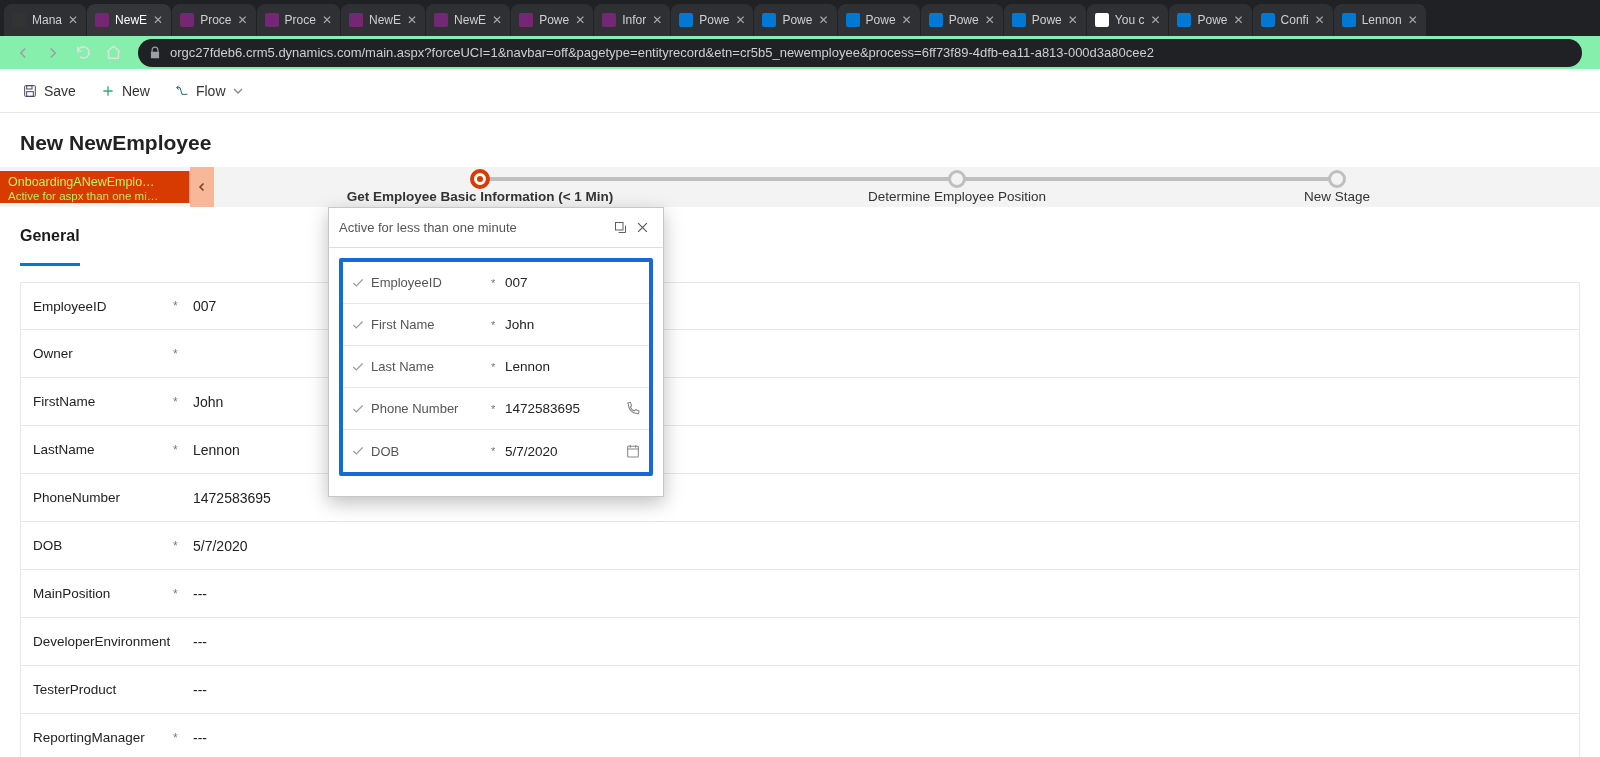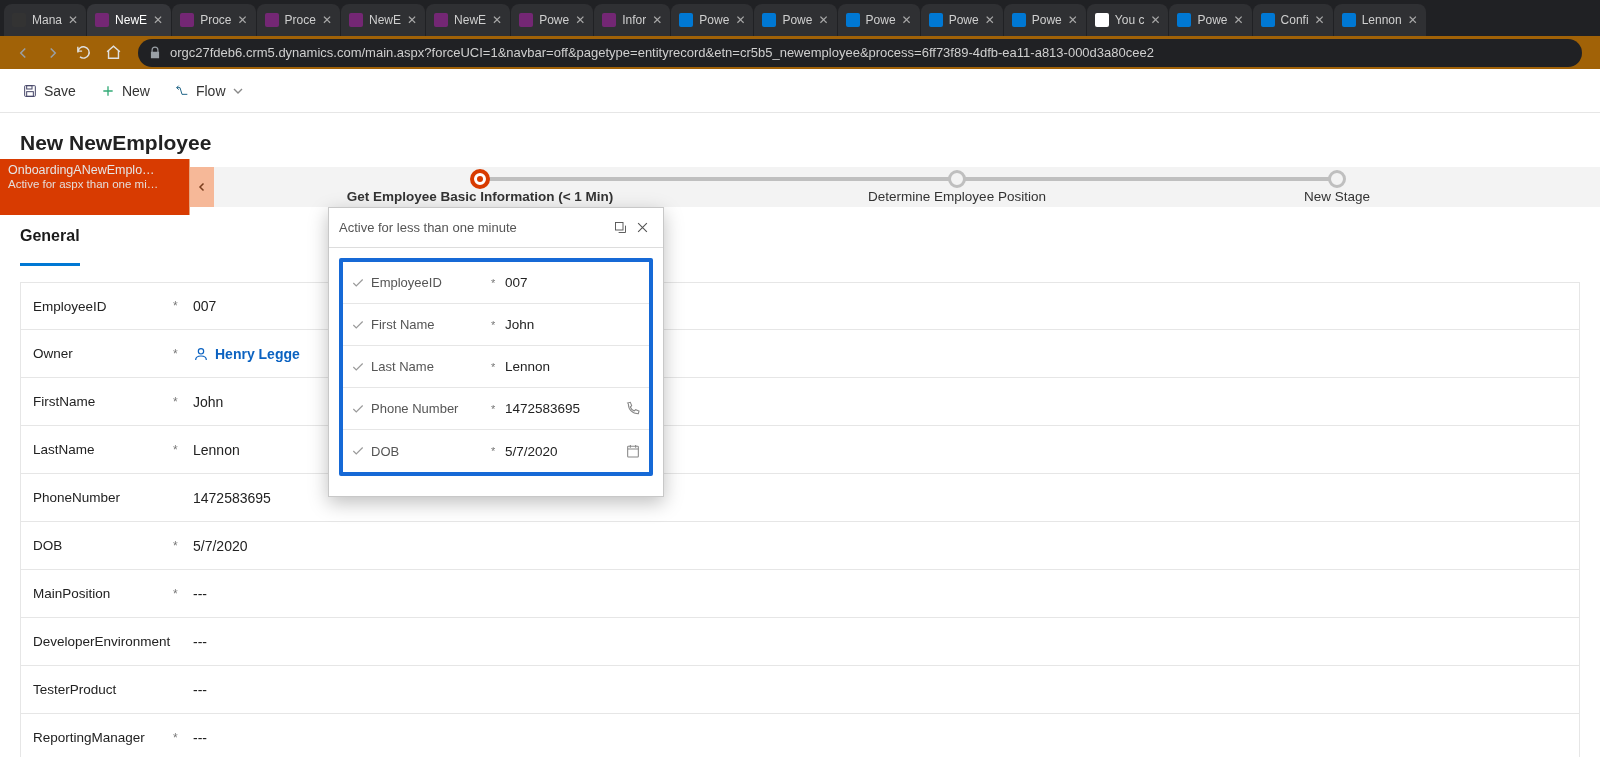--- a/index.html
+++ b/index.html
@@ -7,38 +7,38 @@
 
   
   .browser { background:#202124; }
   .tabstrip { height:36px; display:flex; align-items:flex-end; padding-left:4px; overflow:hidden; }
   .tab { display:flex; align-items:center; height:32px; padding:0 8px; margin-right:1px; min-width:70px; max-width:96px; border-radius:8px 8px 0 0; background:#2f3033; color:#cfcfcf; font-size:12px; cursor:pointer; }
   .tab.active { background:#35363a; color:#fff; }
   .tab .favi { width:14px; height:14px; border-radius:2px; margin-right:6px; flex:0 0 auto; background:#555; }
   .tab .tlabel { flex:1 1 auto; white-space:nowrap; overflow:hidden; text-overflow:ellipsis; }
   .tab .tx { flex:0 0 auto; margin-left:6px; color:#aaa; font-size:12px; }
 
-  .addrbar { height:33px; display:flex; align-items:center; padding:0 10px; background:#a16207; color:#cfcfcf; }
+  .addrbar { height:33px; display:flex; align-items:center; padding:0 10px; background:#86efac; color:#cfcfcf; }
   .nav-btn { width:26px; height:26px; display:flex; align-items:center; justify-content:center; border-radius:50%; color:#9aa0a6; cursor:pointer; margin-right:4px; }
   .nav-btn.enabled { color:#e0e0e0; }
   .urlbox { flex:1; height:28px; background:#202124; border-radius:14px; display:flex; align-items:center; padding:0 10px; font-size:13px; color:#cfcfcf; margin:0 8px; }
   .urlbox .lock { margin-right:8px; color:#9aa0a6; }
 
   
   .cmdbar { height:44px; border-bottom:1px solid #e6e6e6; display:flex; align-items:center; padding:0 10px; font-size:14px; color:#333; background:#fff; }
   .cmdbtn { display:flex; align-items:center; padding:0 12px; height:100%; cursor:pointer; }
   .cmdbtn svg { width:16px; height:16px; margin-right:6px; }
   .cmdbar .chev { color:#888; margin-left:4px; }
 
   
   .rechdr { padding:18px 20px 12px; font-size:21px; font-weight:600; color:#222; }
 
   
   .bpf { height:40px; background:#f3f3f3; display:flex; align-items:center; position:relative; }
-  .bpf-name { background:#d83b01; color:#e5e5e5; height:56px; width:190px; padding:4px 8px 16px; font-size:12.5px; line-height:14px; border-right:1px solid #e6a47e; }
+  .bpf-name { background:#d83b01; color:#bef264; height:32px; width:190px; padding:4px 8px 16px; font-size:12.5px; line-height:14px; border-right:1px solid #e6a47e; }
   .bpf-name .sub { font-size:11.5px; opacity:.95; }
   .bpf-back { width:24px; height:40px; background:#f6b898; display:flex; align-items:center; justify-content:center; color:#7a3d1d; cursor:pointer; }
   .bpf-stage { position:absolute; transform:translateX(-50%); font-size:13.5px; color:#333; top:22px; white-space:nowrap; }
   .bpf-stage.cur { font-weight:700; }
   .bpf-line { position:absolute; top:10px; height:4px; background:#bfbfbf; }
   .bpf-dot { position:absolute; top:3px; width:18px; height:18px; border-radius:50%; background:#f3f3f3; border:3px solid #bfbfbf; transform:translateX(-50%); }
   .bpf-dot.cur { width:20px; height:20px; top:2px; border:4px solid #d83b01; background:#fff; }
   .bpf-dot.cur::after { content:""; position:absolute; inset:3px; border-radius:50%; background:#d83b01; }
 
   
@@ -251,28 +251,20 @@
 
 <div class="form" id="form">
     <div class="row">
       <span class="label">EmployeeID</span>
     <span class="req">*</span>
     <span class="val"><span>007</span></span>
     </div>
     <div class="row">
       <span class="label">Owner</span>
     <span class="req">*</span>
-    <span class="val">
-        <span class="owner">
-      <svg viewBox="0 0 24 24" fill="none" stroke="#0b62c1" stroke-width="1.8">
-            <circle cx="12" cy="8" r="4"></circle>
-            <path d="M4 21c0-4 4-6 8-6s8 2 8 6"></path>
-          </svg>
-      Henry Legge</span>
-      </span>
     </div>
     <div class="row">
       <span class="label">FirstName</span>
     <span class="req">*</span>
     <span class="val"><span>John</span></span>
     </div>
     <div class="row">
       <span class="label">LastName</span>
     <span class="req">*</span>
     <span class="val"><span>Lennon</span></span>

